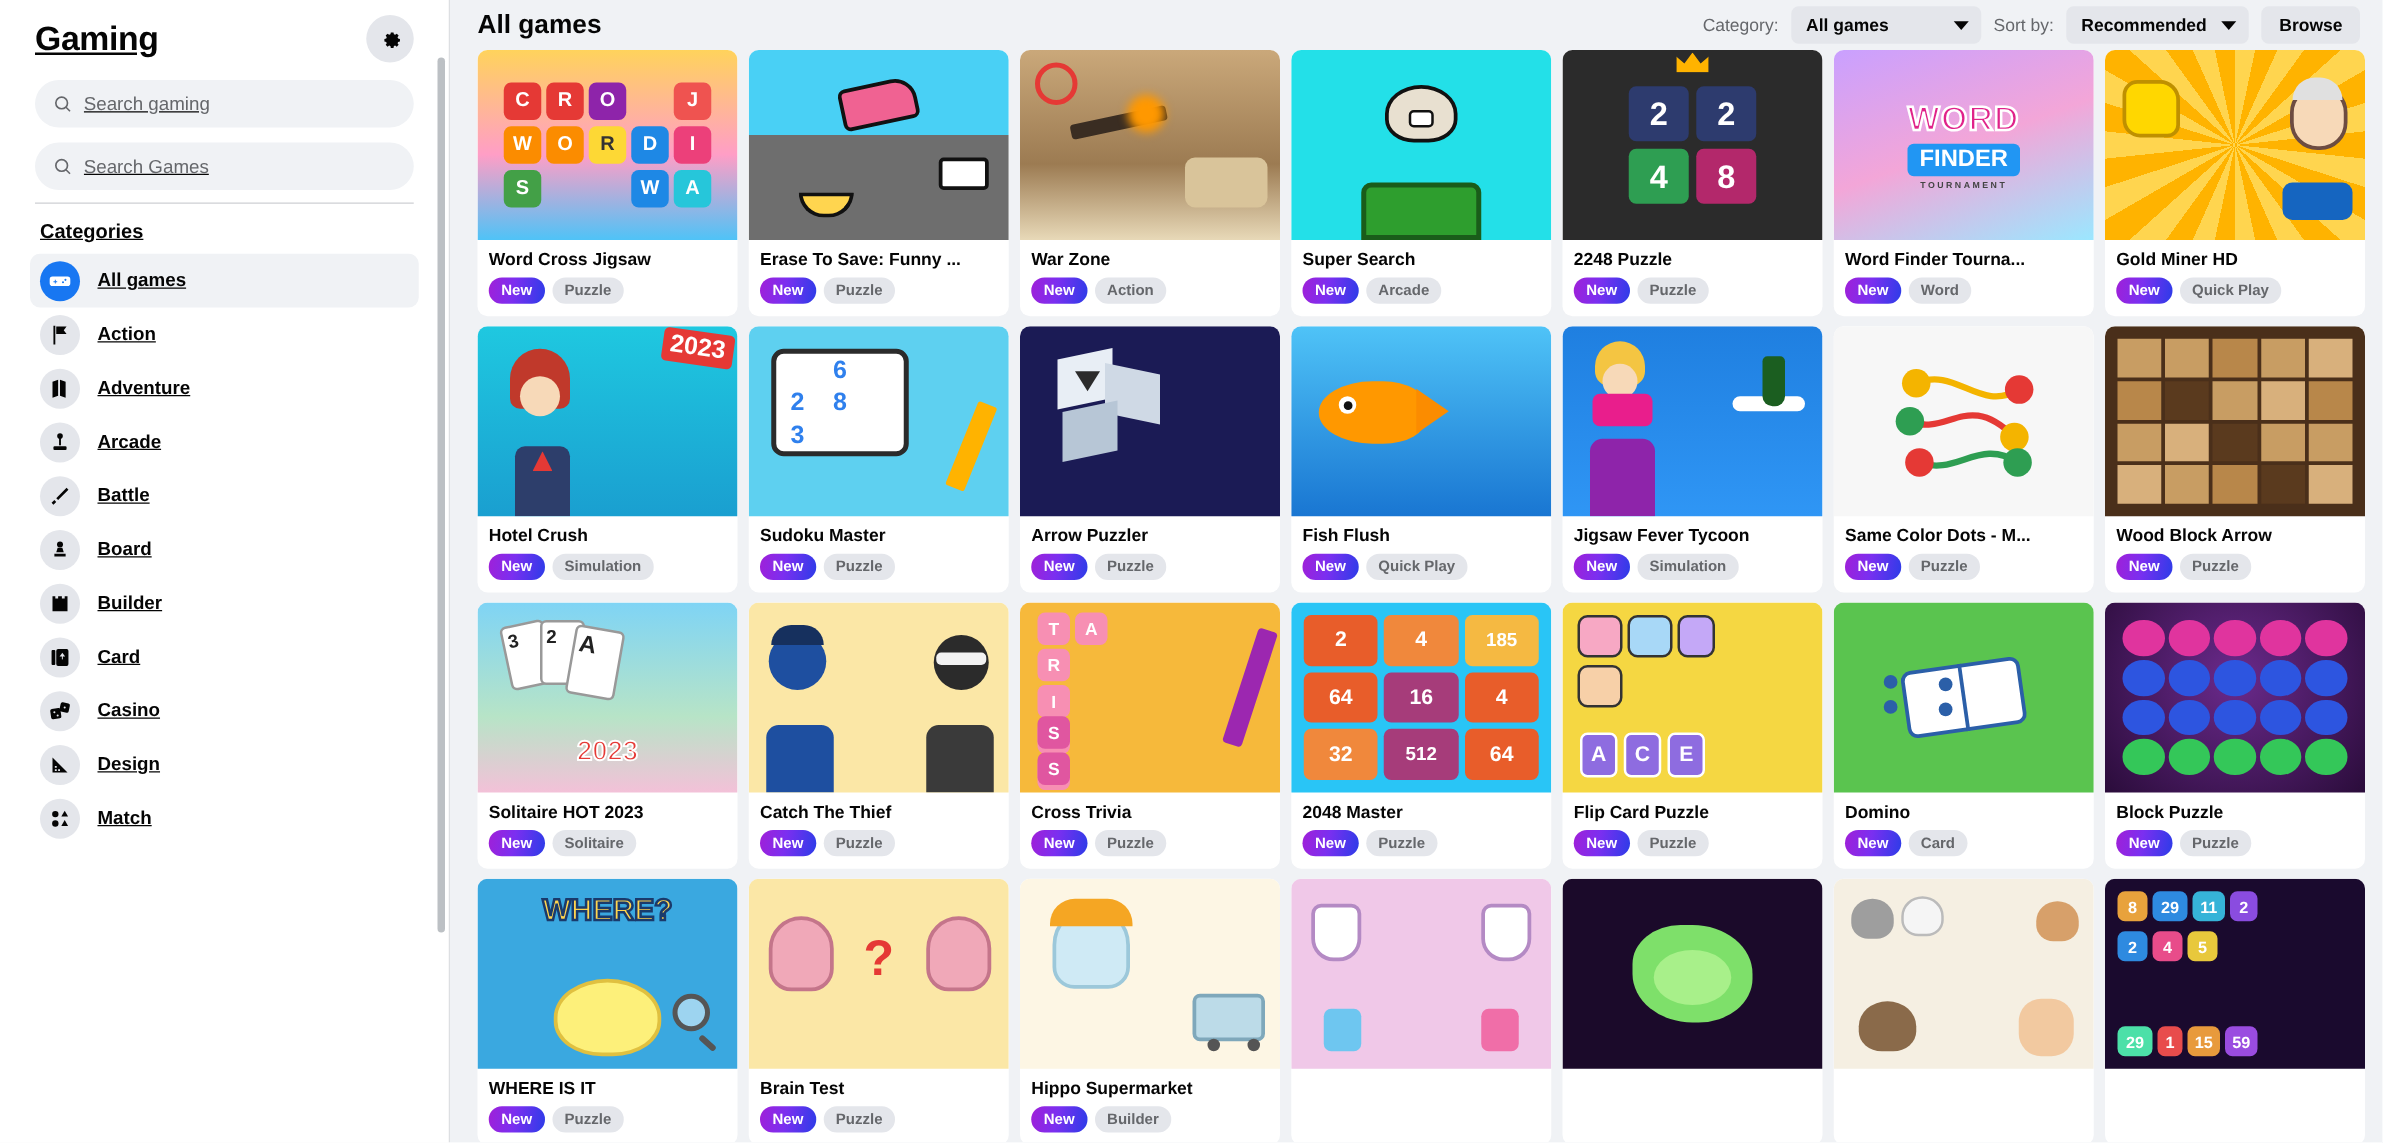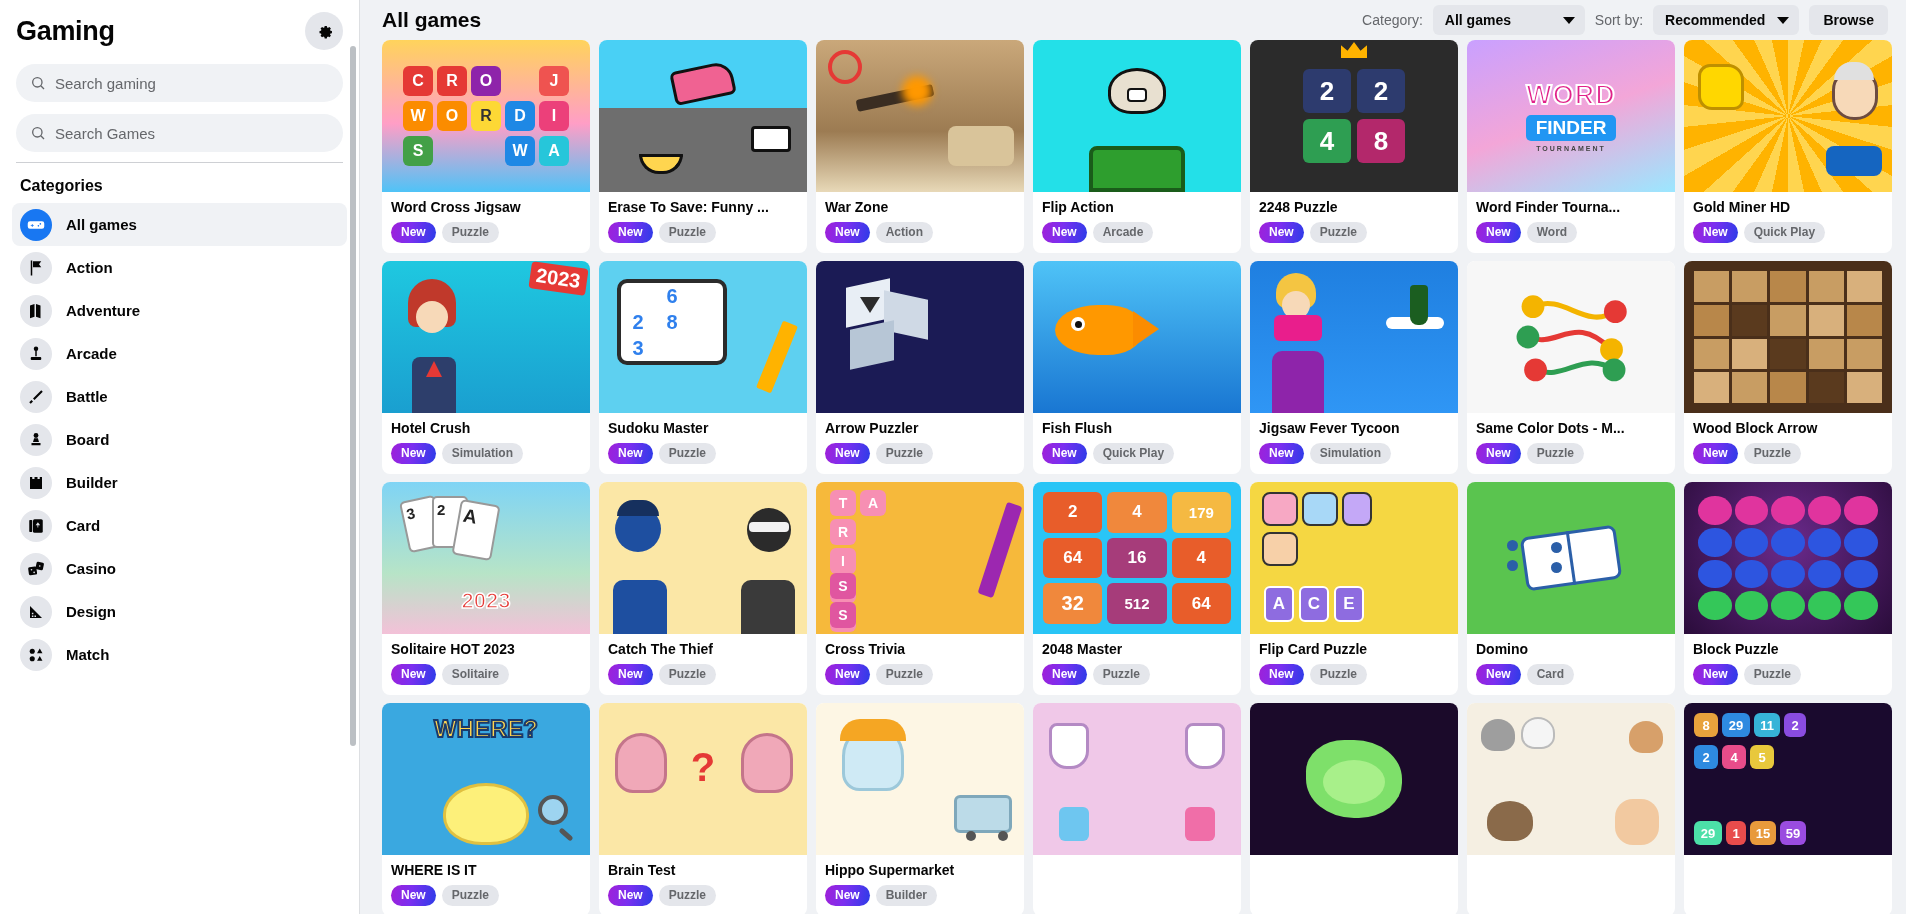--- a/index.html
+++ b/index.html
@@ -14,21 +14,21 @@
 
   
   .sidebar {
     width: 360px; height: 914px;
     background: #ffffff;
     border-right: 1px solid #dddfe2;
     position: relative;
     flex: 0 0 360px;
     overflow: hidden;
   }
-  .sidebar-inner { padding: 0 8px; }
+  .sidebar-inner { padding: 0 20px; text-decoration: underline; }
   .side-head {
     display: flex; align-items: center; justify-content: space-between;
     padding: 12px 8px 6px 8px;
   }
   .side-title { font-size: 27px; font-weight: bold; letter-spacing: -0.3px; }
   .gear-btn {
     width: 38px; height: 38px; border-radius: 50%;
     background: #e4e6eb; display: flex; align-items: center; justify-content: center;
     cursor: pointer;
   }
@@ -393,21 +393,21 @@
           </div>
         </div>
 
         <div class="card">
           <div class="thumb" style="background:#23e0e8">
             <div style="position:absolute;left:50%;top:28px;transform:translateX(-50%);width:58px;height:46px;background:#e8e0d0;border:3px solid #111;border-radius:50% 50% 40% 40%"></div>
             <div style="position:absolute;left:50%;top:48px;transform:translateX(-50%);width:20px;height:14px;background:#fff;border:2px solid #111;border-radius:4px"></div>
             <div style="position:absolute;left:50%;bottom:0;transform:translateX(-50%);width:96px;height:46px;background:#2e9e2e;border:4px solid #1a5c1a;border-radius:8px 8px 0 0"></div>
           </div>
           <div class="card-body">
-            <div class="card-title">Flip Action</div>
+            <div class="card-title">Super Search</div>
             <div class="badges">
               <span class="badge new">New</span>
               <span class="badge cat">Arcade</span>
             </div>
           </div>
         </div>
 
         <div class="card">
           <div class="thumb" style="background:#2b2b2b">
             <div class="t-center">
@@ -669,25 +669,25 @@
               <span class="badge cat">Puzzle</span>
             </div>
           </div>
         </div>
 
         <div class="card">
           <div class="thumb" style="background:#29c5f6;padding:10px">
             <div style="display:grid;grid-template-columns:repeat(3,1fr);grid-template-rows:repeat(3,1fr);gap:5px;width:100%;height:100%">
               <div class="tile" style="background:#e85d2a;font-size:17px">2</div>
               <div class="tile" style="background:#f0883c;font-size:17px">4</div>
-              <div class="tile" style="background:#f5b942;font-size:15px">179</div>
+              <div class="tile" style="background:#f5b942;font-size:15px">185</div>
               <div class="tile" style="background:#e85d2a;font-size:17px">64</div>
               <div class="tile" style="background:#a63c7a;font-size:17px">16</div>
               <div class="tile" style="background:#e85d2a;font-size:17px">4</div>
-              <div class="tile" style="background:#f0883c;font-size:20px">32</div>
+              <div class="tile" style="background:#f0883c;font-size:17px">32</div>
               <div class="tile" style="background:#a63c7a;font-size:15px">512</div>
               <div class="tile" style="background:#e85d2a;font-size:17px">64</div>
             </div>
           </div>
           <div class="card-body">
             <div class="card-title">2048 Master</div>
             <div class="badges">
               <span class="badge new">New</span>
               <span class="badge cat">Puzzle</span>
             </div>

